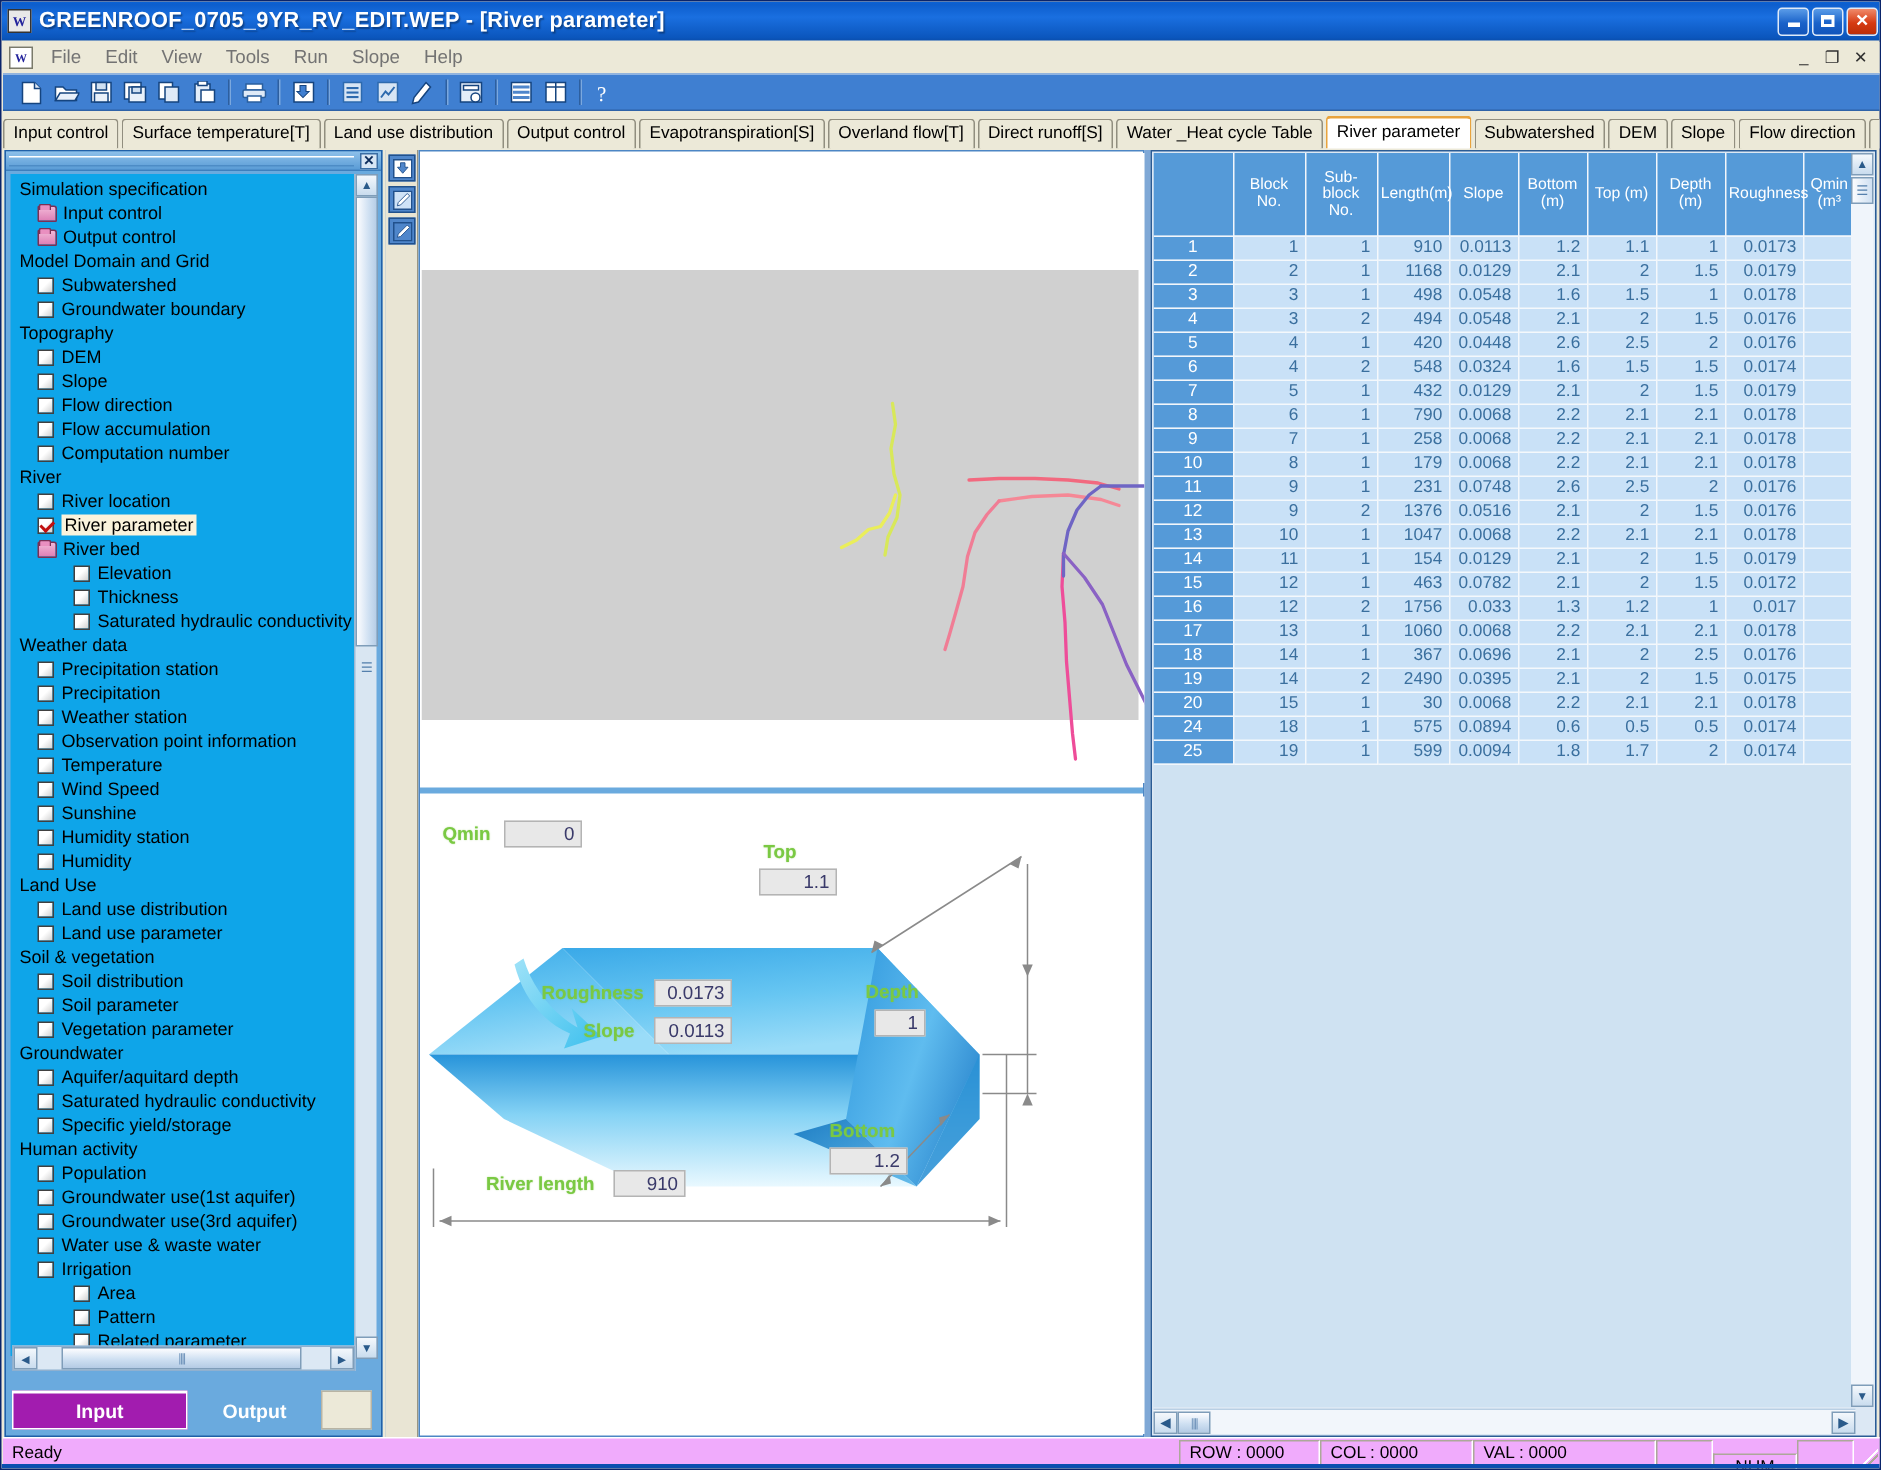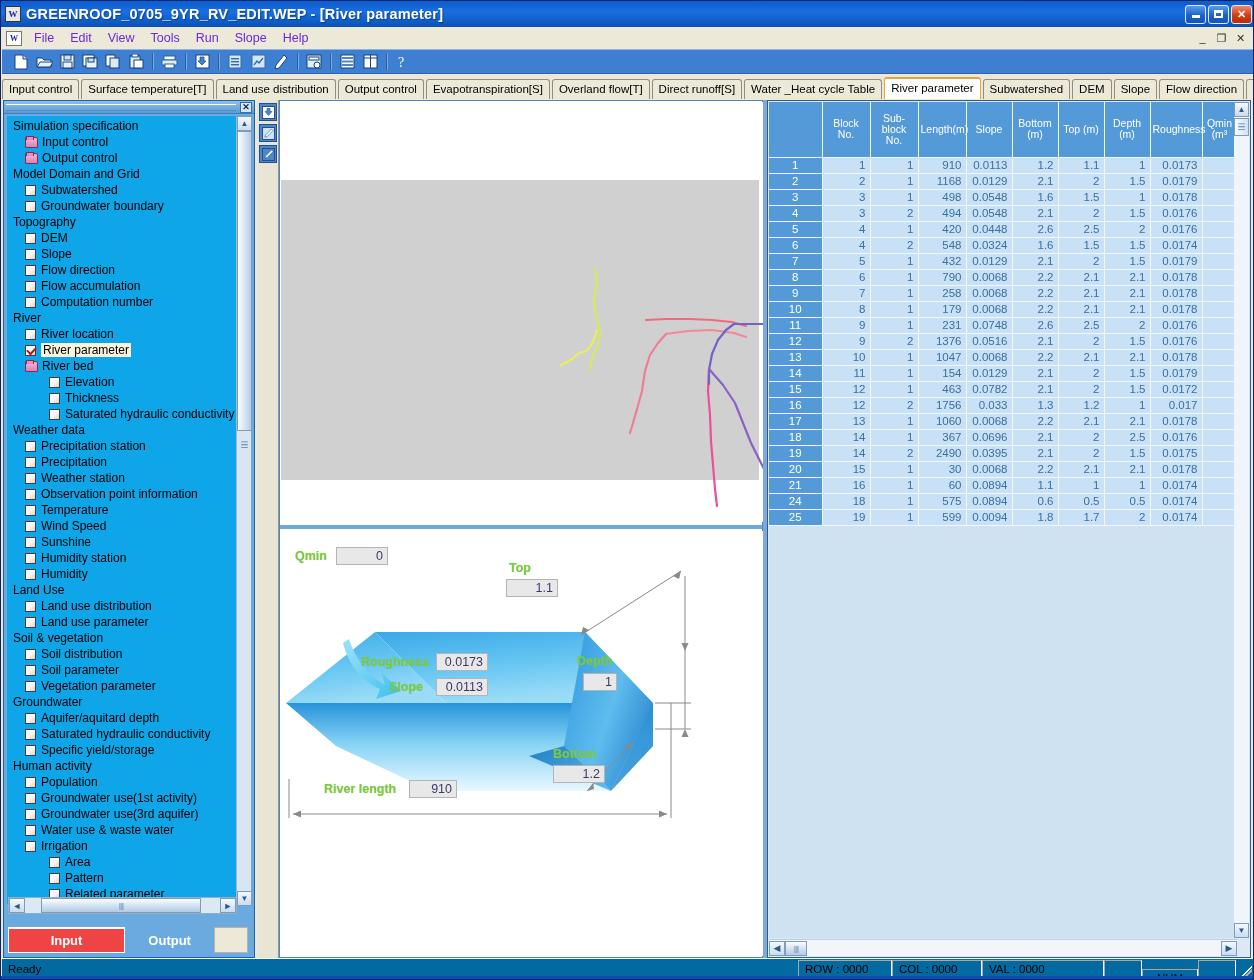--- a/index.html
+++ b/index.html
@@ -55,21 +55,21 @@
     background: #ece9d8; display: flex; align-items: center;
     border-bottom: 1px solid #ece9d8;
   }
   .mdi-icon {
     width: 16px; height: 15px; margin: 0 4px 0 4px;
     background: #fff; border: 1px solid #7a7a6a;
     display:flex;align-items:center;justify-content:center;
     font-size: 8px; color:#23239c; font-family:"Liberation Serif",serif; font-weight:bold;
   }
   .menu-item {
-    font-size: 12.5px; color: #6d28d9; padding: 2px 8px; cursor: default;
+    font-size: 12.5px; color: #737373; padding: 2px 8px; cursor: default;
     white-space: nowrap;
   }
   .mdi-btns { margin-left: auto; display:flex; gap:2px; padding-right:5px; align-items:center;}
   .mdibtn {
     width: 17px; height: 15px; font-size: 11px; color:#303030;
     display:flex;align-items:center;justify-content:center;
     font-family:"Liberation Sans",sans-serif;
   }
 
   
@@ -192,21 +192,21 @@
     color:#6f93ba; font-size:8px; letter-spacing:-1px;
   }
   .iotabs {
     position: absolute; left: 4px; bottom: 4px; width: 240px; height: 26px;
     display: flex; align-items: stretch; background: #6aaade;
   }
   .iotab {
     display:flex;align-items:center;justify-content:center;
     font-size: 13px; font-weight: bold; color: #fff;
   }
-  .iotab.active { background: #ef4444; width: 118px; border: 1px solid #fff; border-top:2px solid #fff; }
+  .iotab.active { background: #a21caf; width: 118px; border: 1px solid #fff; border-top:2px solid #fff; }
   .iotab.inactive { width: 90px; color: #fff; }
   .iotab.blank { width: 34px; background: #ece9d8; border:1px solid #b8b4a4; }
 
   
   .mdi-area {
     position: absolute; left: 256px; top: 99px; right: 2px; height: 858px;
     background: #7fa8d6;
   }
   .mapwrap {
     position: absolute; left: 22px; top: 0px; width: 484px; height: 858px;
@@ -281,21 +281,21 @@
     background: #f0f5fb;
   }
   .grid-hscroll {
     position: absolute; left: 1px; bottom: 1px; width: 468px; height: 17px;
     background: #f2f6fb; border-top: 1px solid #b9cfe4; display:flex; align-items:center;
   }
 
   
   .statusbar {
     position: absolute; left: 1px; bottom: 1px; width: 1252px; height: 20px;
-    background: #0369a1; display: flex; align-items: center;
+    background: #f0abfc; display: flex; align-items: center;
     border-top: 1px solid #ffffff;
   }
   .sb-cell {
     height: 18px; font-size: 11.5px; color: #000;
     display: flex; align-items: center; padding: 0 6px;
     border-left: 1px solid #aca899; border-top: 1px solid #aca899;
     border-right: 1px solid #fff; border-bottom: 1px solid #fff;
   }
   .sb-main { flex: 1; border: none; }
   .sb-grip {
@@ -628,21 +628,21 @@
         </div>
         <div class="tnode grp">
           <span class="tlabel">Human activity</span>
         </div>
         <div class="tnode ind1">
           <span class="cbox"></span>
           <span class="tlabel">Population</span>
         </div>
         <div class="tnode ind1">
           <span class="cbox"></span>
-          <span class="tlabel">Groundwater use(1st activity)</span>
+          <span class="tlabel">Groundwater use(1st aquifer)</span>
         </div>
         <div class="tnode ind1">
           <span class="cbox"></span>
           <span class="tlabel">Groundwater use(3rd aquifer)</span>
         </div>
         <div class="tnode ind1">
           <span class="cbox"></span>
           <span class="tlabel">Water use &amp; waste water</span>
         </div>
         <div class="tnode ind1">
@@ -1101,32 +1101,20 @@
                 <td>1</td>
                 <td>30</td>
                 <td>0.0068</td>
                 <td>2.2</td>
                 <td>2.1</td>
                 <td>2.1</td>
                 <td>0.0178</td>
                 <td></td>
               </tr>
               <tr>
-                <td class="rowhdr">21</td>
-                <td>16</td>
-                <td>1</td>
-                <td>60</td>
-                <td>0.0894</td>
-                <td>1.1</td>
-                <td>1</td>
-                <td>1</td>
-                <td>0.0174</td>
-                <td></td>
-              </tr>
-              <tr>
                 <td class="rowhdr">24</td>
                 <td>18</td>
                 <td>1</td>
                 <td>575</td>
                 <td>0.0894</td>
                 <td>0.6</td>
                 <td>0.5</td>
                 <td>0.5</td>
                 <td>0.0174</td>
                 <td></td>
@@ -1156,21 +1144,21 @@
         <div class="hs-thumb" style="width:22px;">||||</div>
         <div style="flex:1;"></div>
         <div class="hs-btn">▶</div>
       </div>
     </div>
   </div>
 
   <div class="statusbar">
     <div class="sb-cell sb-main">Ready</div>
     <div class="sb-cell" style="width:94px;">ROW : 0000</div>
-    <div class="sb-cell" style="width:90px;">COL : 0000</div>
+    <div class="sb-cell" style="width:102px;">COL : 0000</div>
     <div class="sb-cell" style="width:122px;">VAL : 0000</div>
     <div class="sb-cell" style="width:38px;"></div>
     <div class="sb-cell" style="width:56px;justify-content:center;margin-top:18px;">NUM</div>
     <div class="sb-cell" style="width:38px;"></div>
     <div class="sb-grip"></div>
   </div>
 
   <div class="bottom-blue"></div>
 </div>
 

